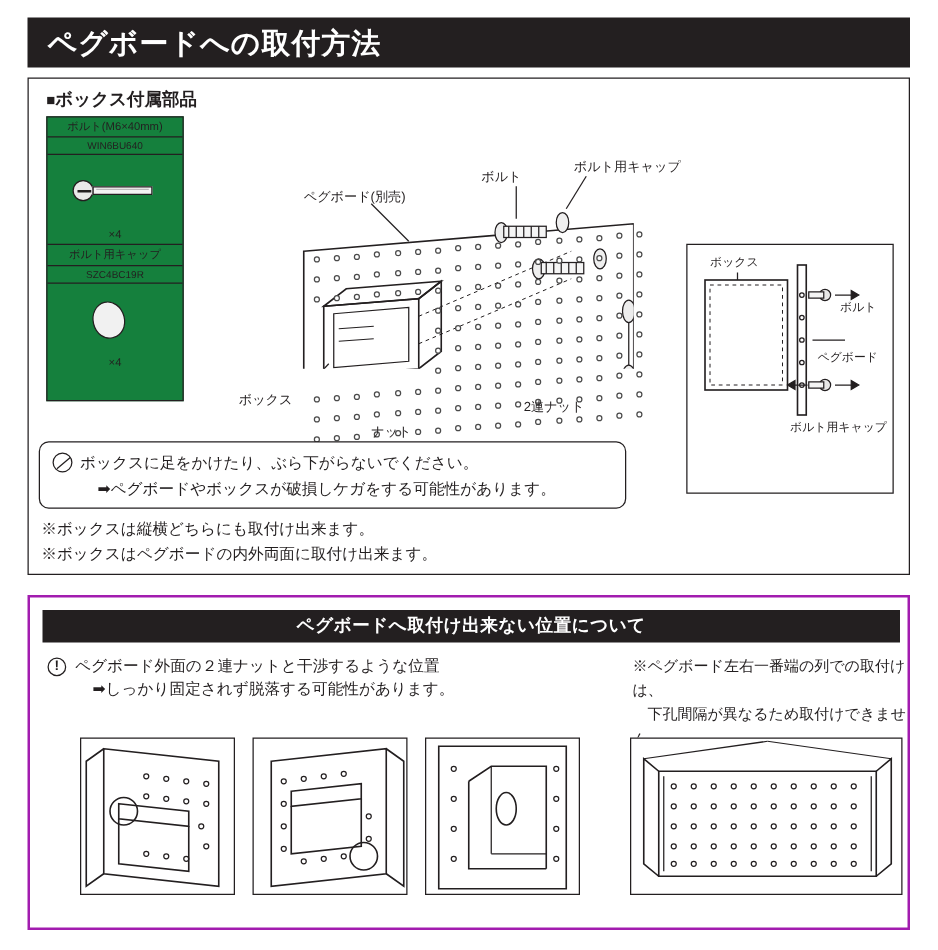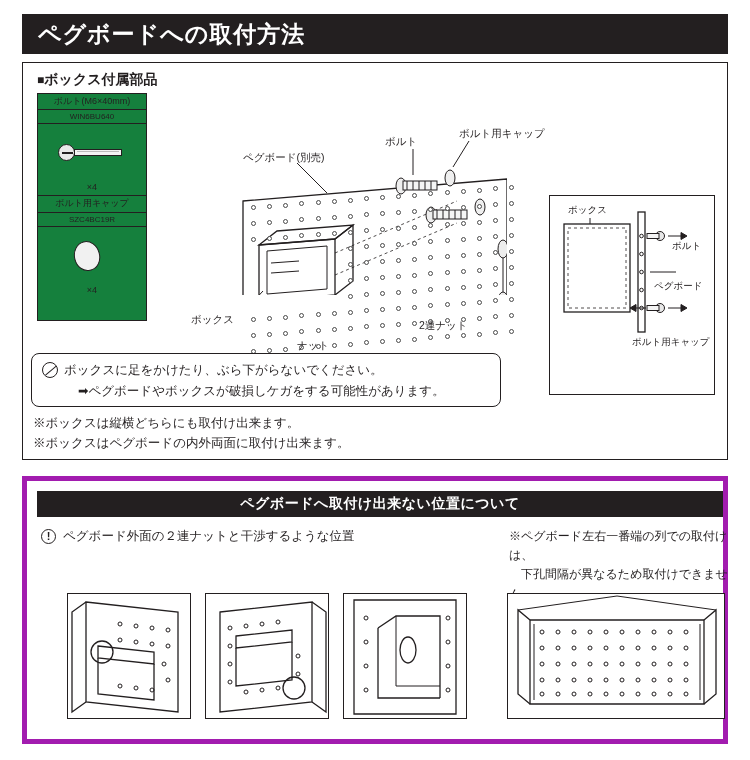--- a/index.html
+++ b/index.html
@@ -134,21 +134,21 @@
     border-radius:50%; position:relative;
   }
   .excl:after {
     content:"!"; position:absolute; left:0; right:0; top:-2px;
     text-align:center; font-size:11px; font-weight:bold; line-height:17px;
   }
 
   
   .sec2 {
     position:absolute; left:22px; top:476px; width:706px; height:268px;
-    border:5px solid #a21caf;
+    border:2px solid #a21caf;
   }
   .sec2-bar {
     position:absolute; left:10px; top:10px; width:686px; height:26px;
     background:#231f20; color:#fff;
     display:flex; align-items:center; justify-content:center;
     font-size:14px; font-weight:bold; letter-spacing:0.5px;
   }
   .sec2-left {
     position:absolute; left:14px; top:46px; width:390px;
   }
@@ -494,20 +494,21 @@
   <div class="sec2">
     <div class="sec2-bar">
       <span>ペグボードへ取付け出来ない位置について</span>
     </div>
 
     <div class="sec2-left">
       <div class="row1">
         <span class="excl2"></span>
         <div>ペグボード外面の２連ナットと干渉するような位置</div>
       </div>
+      <div class="arrow-line">➡しっかり固定されず脱落する可能性があります。</div>
     </div>
 
     <div class="sec2-right">
       <div>※ペグボード左右一番端の列での取付けは、</div>
       <div>　下孔間隔が異なるため取付けできません。</div>
     </div>
 
     <div class="panels">
 
       <div class="panel" style="left:0px; top:0px;">

